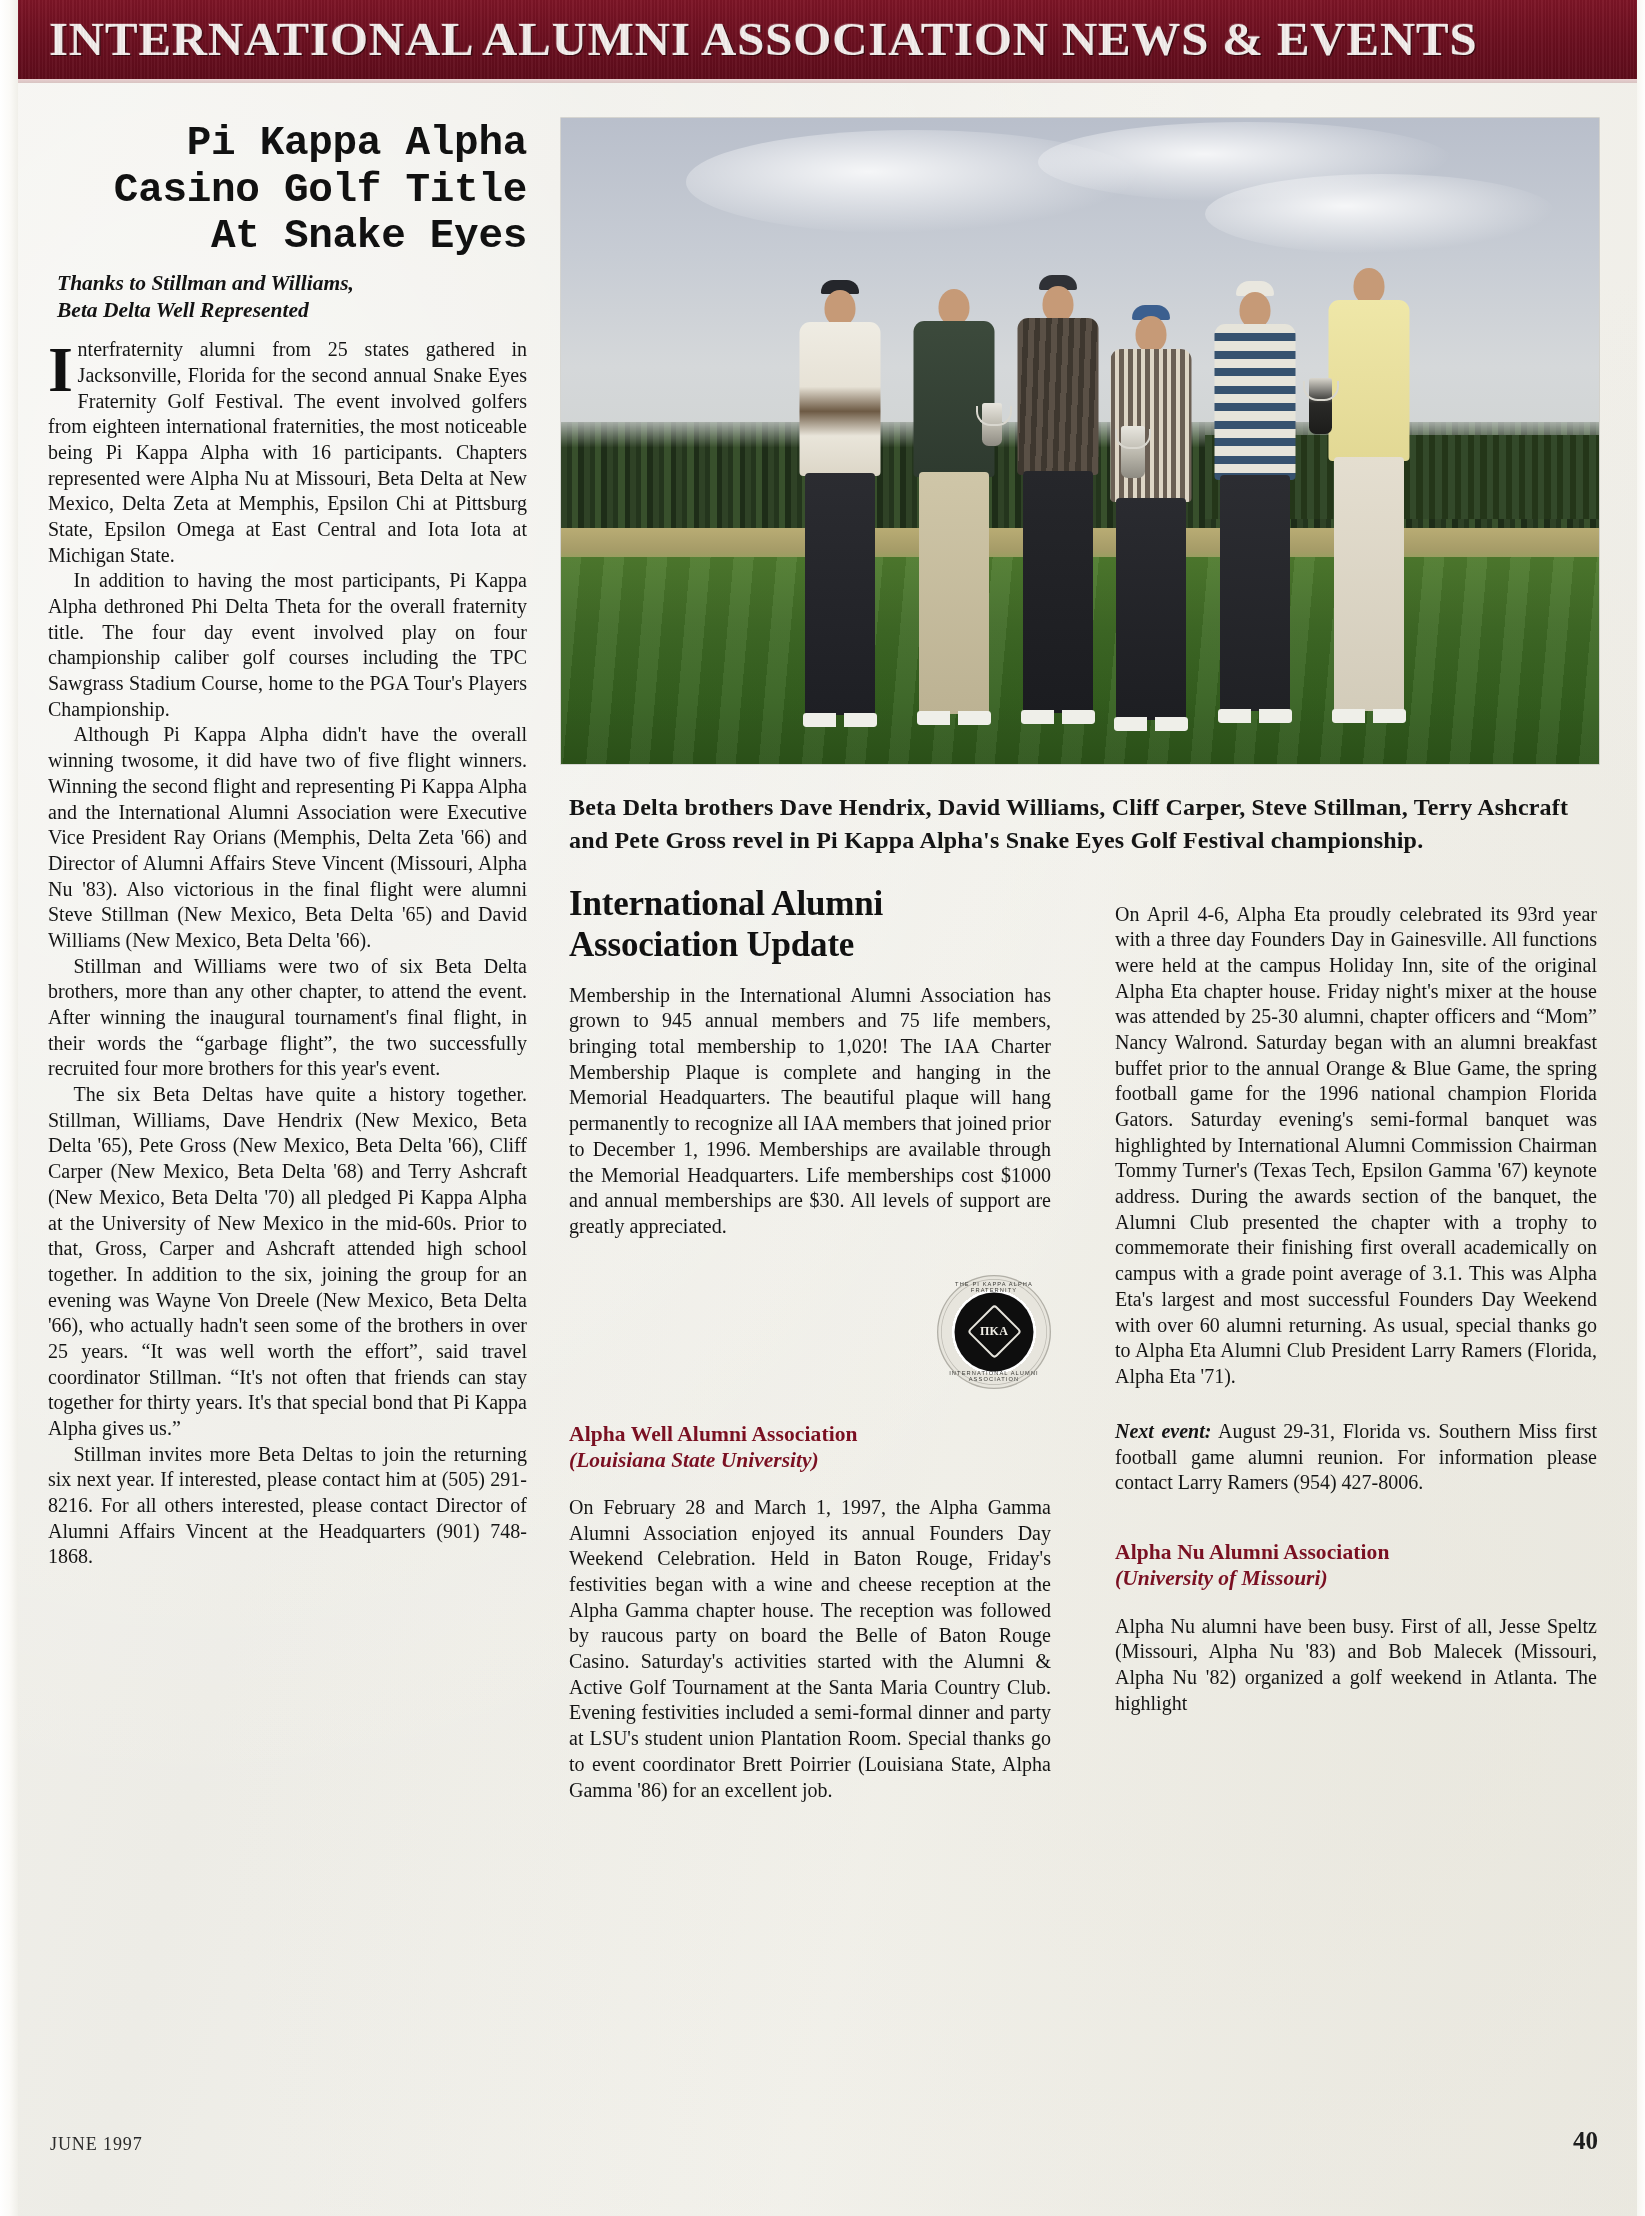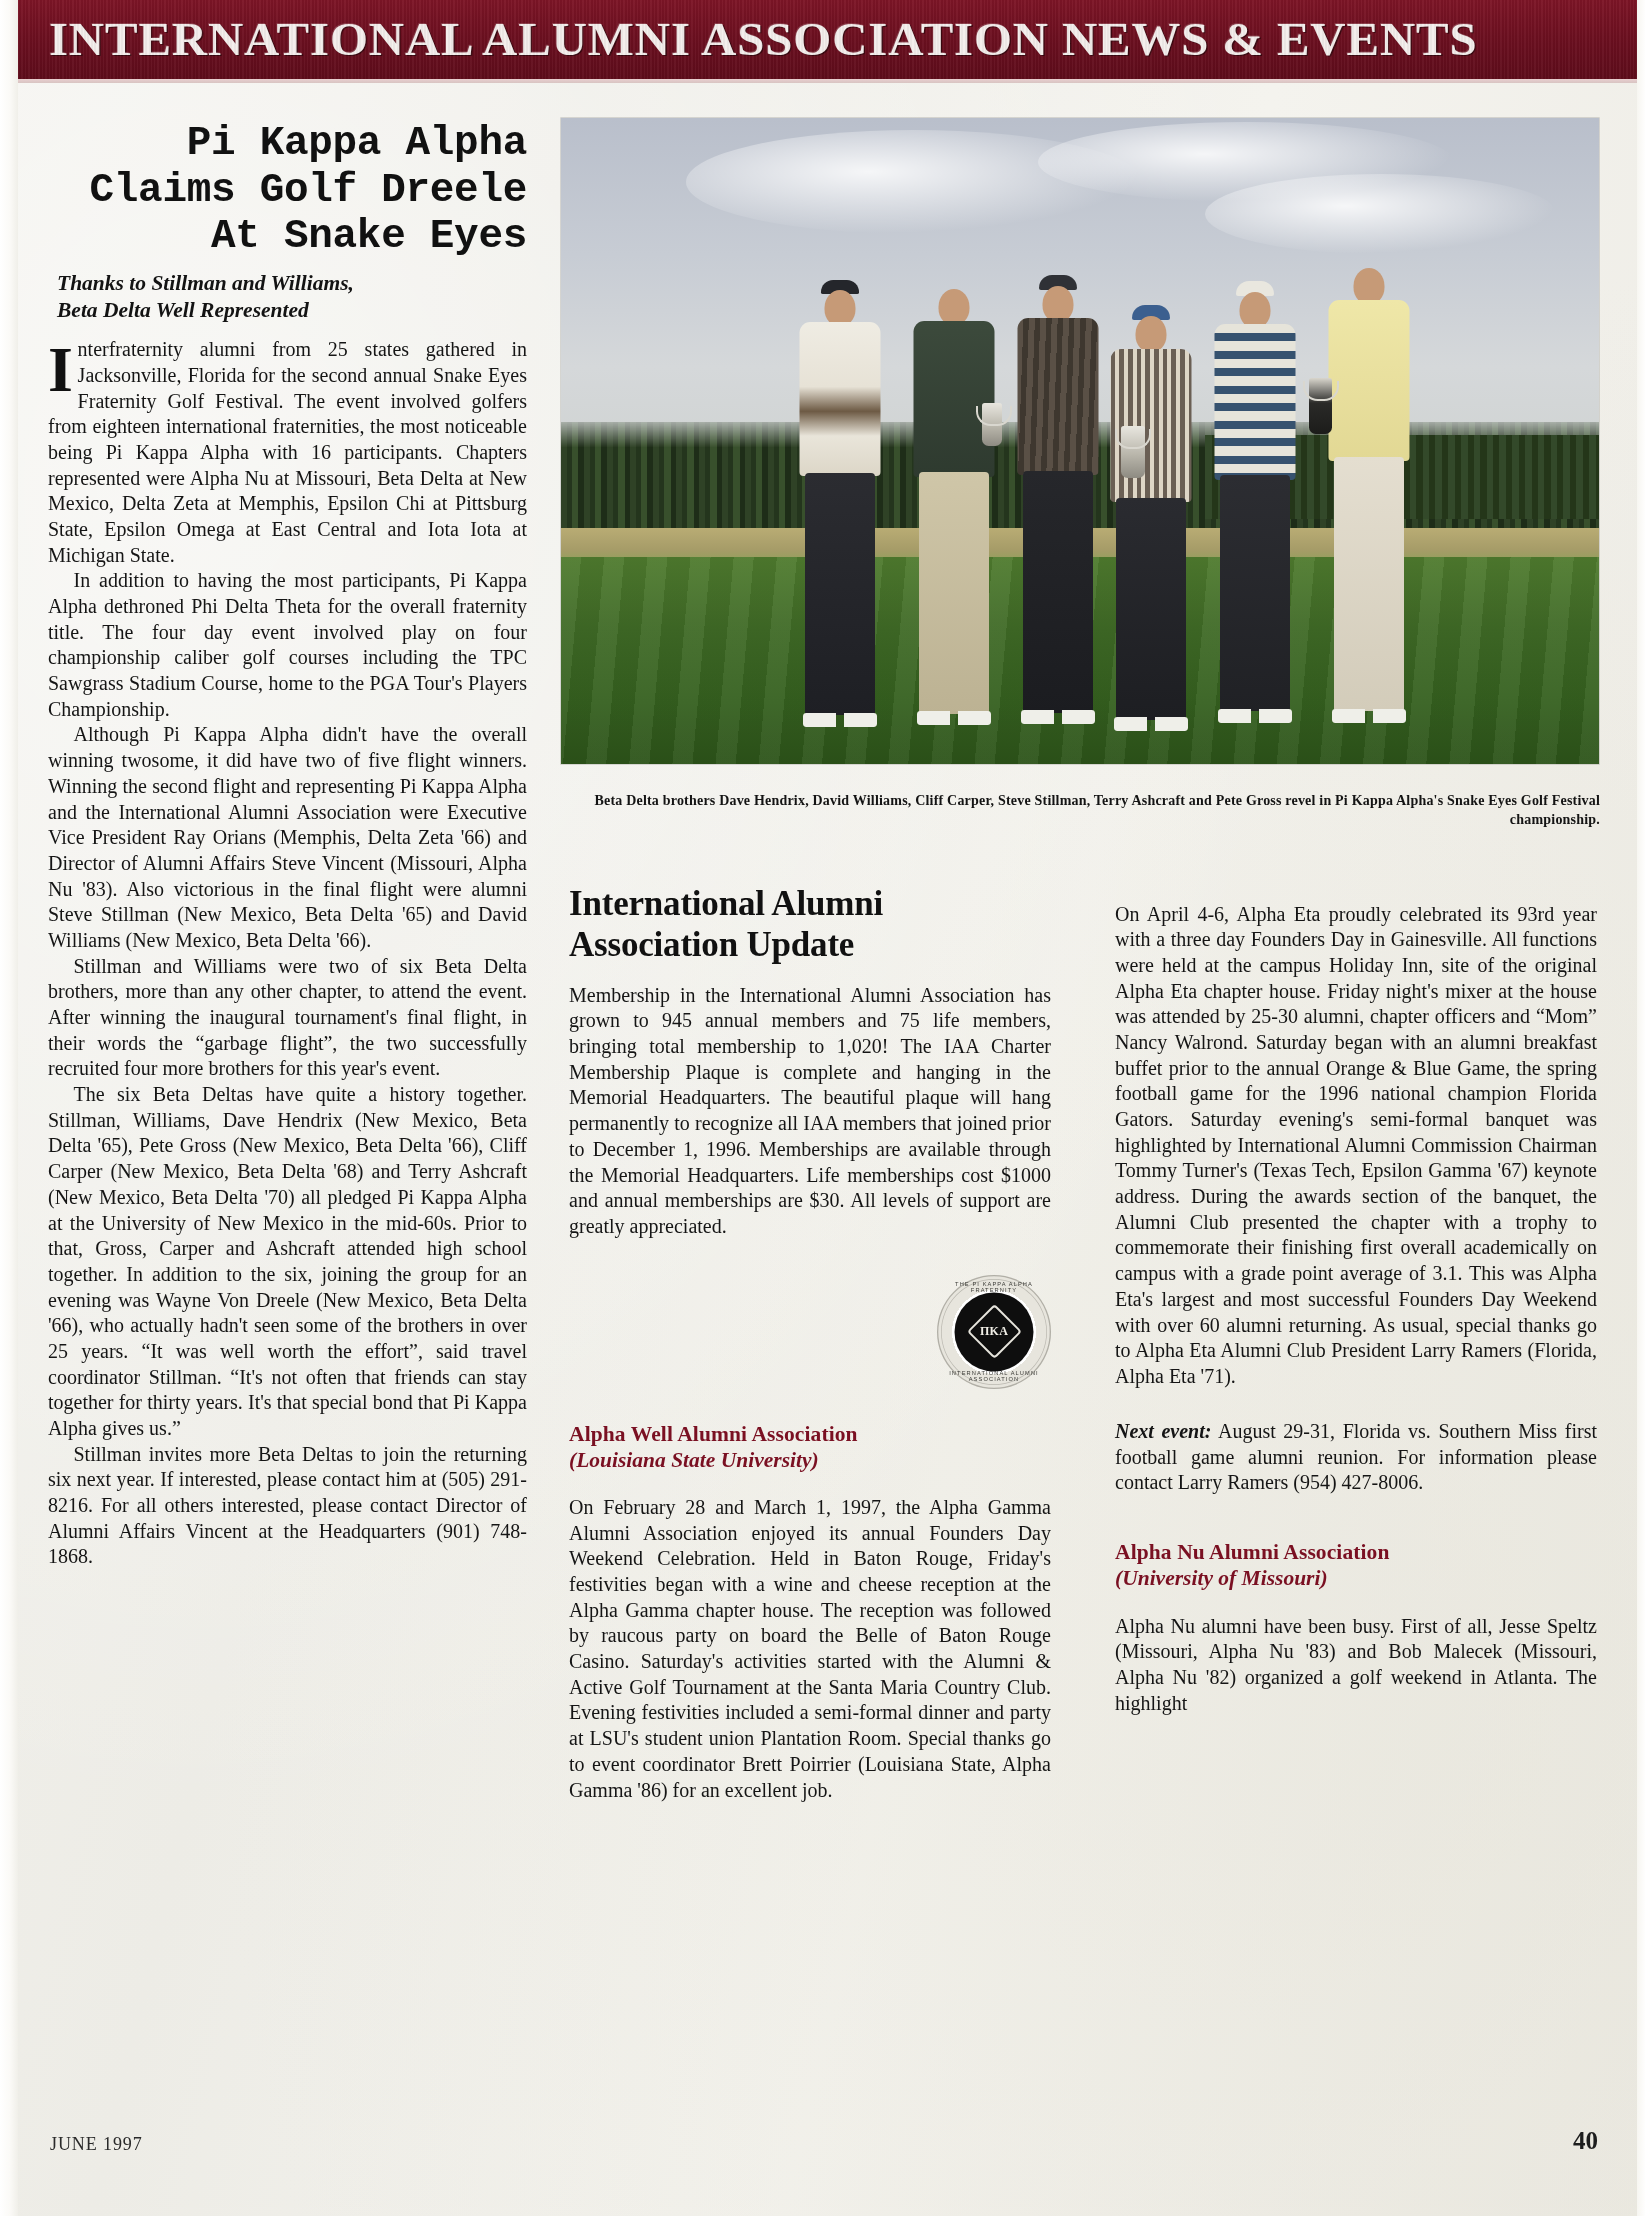--- a/index.html
+++ b/index.html
@@ -225,25 +225,25 @@
     border:2.7px solid #d9d7cf; border-radius:0 0 14.8px 14.8px; border-top:none;
   }
 
   .caption {
     position: absolute;
     left: 569px;
     top: 791px;
     width: 1031px;
     font-family: "Liberation Serif","DejaVu Serif",serif;
     font-weight: bold;
-    font-size: 14px;
+    font-size: 24px;
     line-height: 1.38;
     letter-spacing: 0.2px;
     color: #141414;
-    text-align: right;
+    text-align: left;
   }
 
   
   .sec-title {
     font-family: "Liberation Serif","DejaVu Serif",serif;
     font-weight: bold;
     font-size: 35px;
     line-height: 1.16;
     color: #111;
     margin: 0 0 17.5px 0;
@@ -425,21 +425,21 @@
       <div class="g-legs" style="top:199px;height:254px;background:linear-gradient(180deg,#e4ded0 0%,#d3ccba 100%);"></div>
       <div class="g-shoes" style="top:451px;"></div>
     </div>
   </div>
 
   <div class="caption">Beta Delta brothers Dave Hendrix, David Williams, Cliff Carper, Steve Stillman, Terry Ashcraft and Pete Gross revel in Pi Kappa Alpha's Snake Eyes Golf Festival championship.</div>
 
   <div class="col col-left">
     <h1 class="headline">
       <span class="hl-line">Pi Kappa Alpha</span>
-      <span class="hl-line">Claims Golf Dreele</span>
+      <span class="hl-line">Casino Golf Title</span>
       <span class="hl-line">At Snake Eyes</span>
     </h1>
 
     <div class="deck">
       <span class="dk-line">Thanks to Stillman and Williams,</span>
       <span class="dk-line">Beta Delta Well Represented</span>
     </div>
 
     <p class="body first dropcap-para"><span class="dropcap">I</span><span>nterfraternity alumni from 25 states gathered in Jacksonville, Florida for the second annual Snake Eyes Fraternity Golf Festival. The event involved golfers from eighteen international fraternities, the most noticeable being Pi Kappa Alpha with 16 participants. Chapters represented were Alpha Nu at Missouri, Beta Delta at New Mexico, Delta Zeta at Memphis, Epsilon Chi at Pittsburg State, Epsilon Omega at East Central and Iota Iota at Michigan State.</span></p>
     <p class="body">In addition to having the most participants, Pi Kappa Alpha dethroned Phi Delta Theta for the overall fraternity title. The four day event involved play on four championship caliber golf courses including the TPC Sawgrass Stadium Course, home to the PGA Tour's Players Championship.</p>

